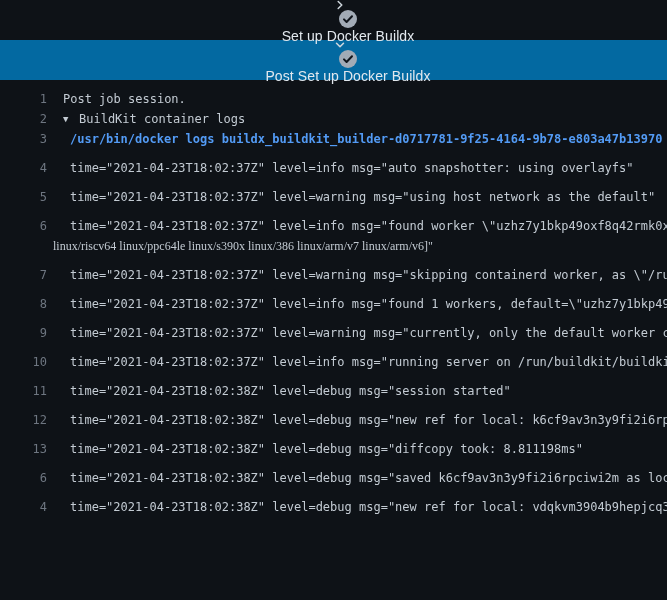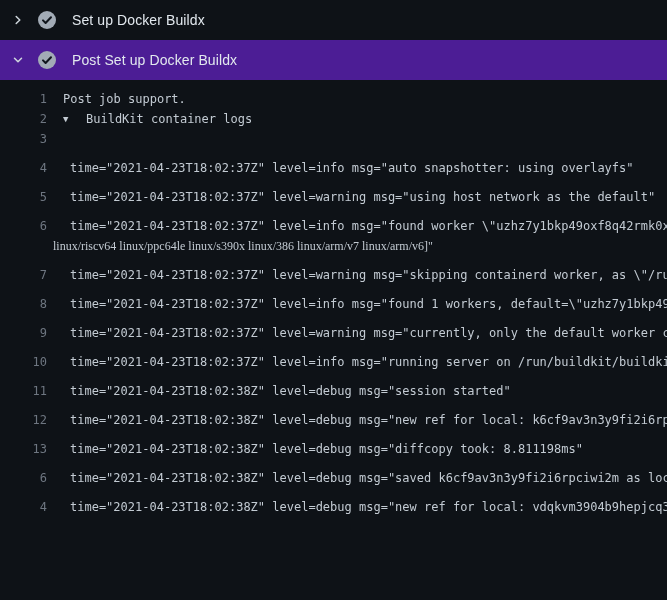--- a/index.html
+++ b/index.html
@@ -4,23 +4,23 @@
 <style>
   html,body{margin:0;padding:0;}
   body{
     width:667px;height:600px;overflow:hidden;
     background:#0e1217;
     font-family:"Liberation Sans", sans-serif;
   }
   .steps{width:100%;}
   .step{
     height:40px;display:flex;align-items:center;
-    padding-left:13px;box-sizing:border-box;cursor:pointer;
+    padding-left:13px;box-sizing:border-box;cursor:pointer;flex-direction:column;
   }
-  .step.expanded{background:#4c1d95;}
+  .step.expanded{background:#0369a1;}
   .chev{width:10px;height:10px;flex:none;}
   .chev path{fill:none;stroke:#ced6dd;stroke-width:1.5;stroke-linecap:round;stroke-linejoin:round;}
   .check{width:18px;height:18px;flex:none;margin-left:15px;}
   .check circle{fill:#a2abb6;}
   .check path{fill:none;stroke:#10151c;stroke-width:2;stroke-linecap:round;stroke-linejoin:round;}
   .step-title{
     margin-left:16px;font-size:14px;color:#e2e8ee;letter-spacing:.1px;
   }
   .log{
     height:431px;padding-top:9px;overflow:hidden;
@@ -28,21 +28,21 @@
     font-size:12px;line-height:20px;
   }
   .row{display:flex;height:20px;white-space:pre;}
   .ln{width:47px;flex:none;text-align:right;color:#6e7681;cursor:pointer;}
   .lt{color:#c3cbd3;}
   .row.plain .lt{margin-left:16px;}
   .row.group .marker{
     display:inline-block;width:15px;margin-left:16px;flex:none;
     color:#c3cbd3;font-size:9px;line-height:20px;
   }
-  .row.group .lt{margin-left:8px;}
+  .row.group .lt{margin-left:1px;}
   .row.log .lt{margin-left:23px;}
   .row.cmd .lt{margin-left:23px;color:#539bf5;font-weight:bold;}
   .row.cont .lt{margin-left:50px;font-family:Liberation Serif, serif;}
 </style>
 </head>
 <body>
 
 <div class="app">
   <div class="steps">
   <div class="step">
@@ -66,32 +66,33 @@
       <circle cx="9" cy="9" r="9"></circle>
       <path d="M5 9.4l2.6 2.6L13 6.3"></path>
     </svg>
     <span class="step-title">Post Set up Docker Buildx</span>
   </div>
 </div>
   <div class="log">
   <div class="row plain">
     <span class="ln">1</span>
     
-    <span class="lt">Post job support.</span>
+    <span class="lt">Post job session.</span>
   </div>
 
   <div class="row group">
     <span class="ln">2</span>
     <span class="marker">▼</span>
     <span class="lt">BuildKit container logs</span>
   </div>
 
   <div class="row cmd">
     <span class="ln">3</span>
     
+    <span class="lt">/usr/bin/docker logs buildx_buildkit_builder-d0717781-9f25-4164-9b78-e803a47b13970</span>
   </div>
 
   <div class="row log">
     <span class="ln">4</span>
     
     <span class="lt">time="2021-04-23T18:02:37Z" level=info msg="auto snapshotter: using overlayfs"</span>
   </div>
 
   <div class="row log">
     <span class="ln">5</span>

